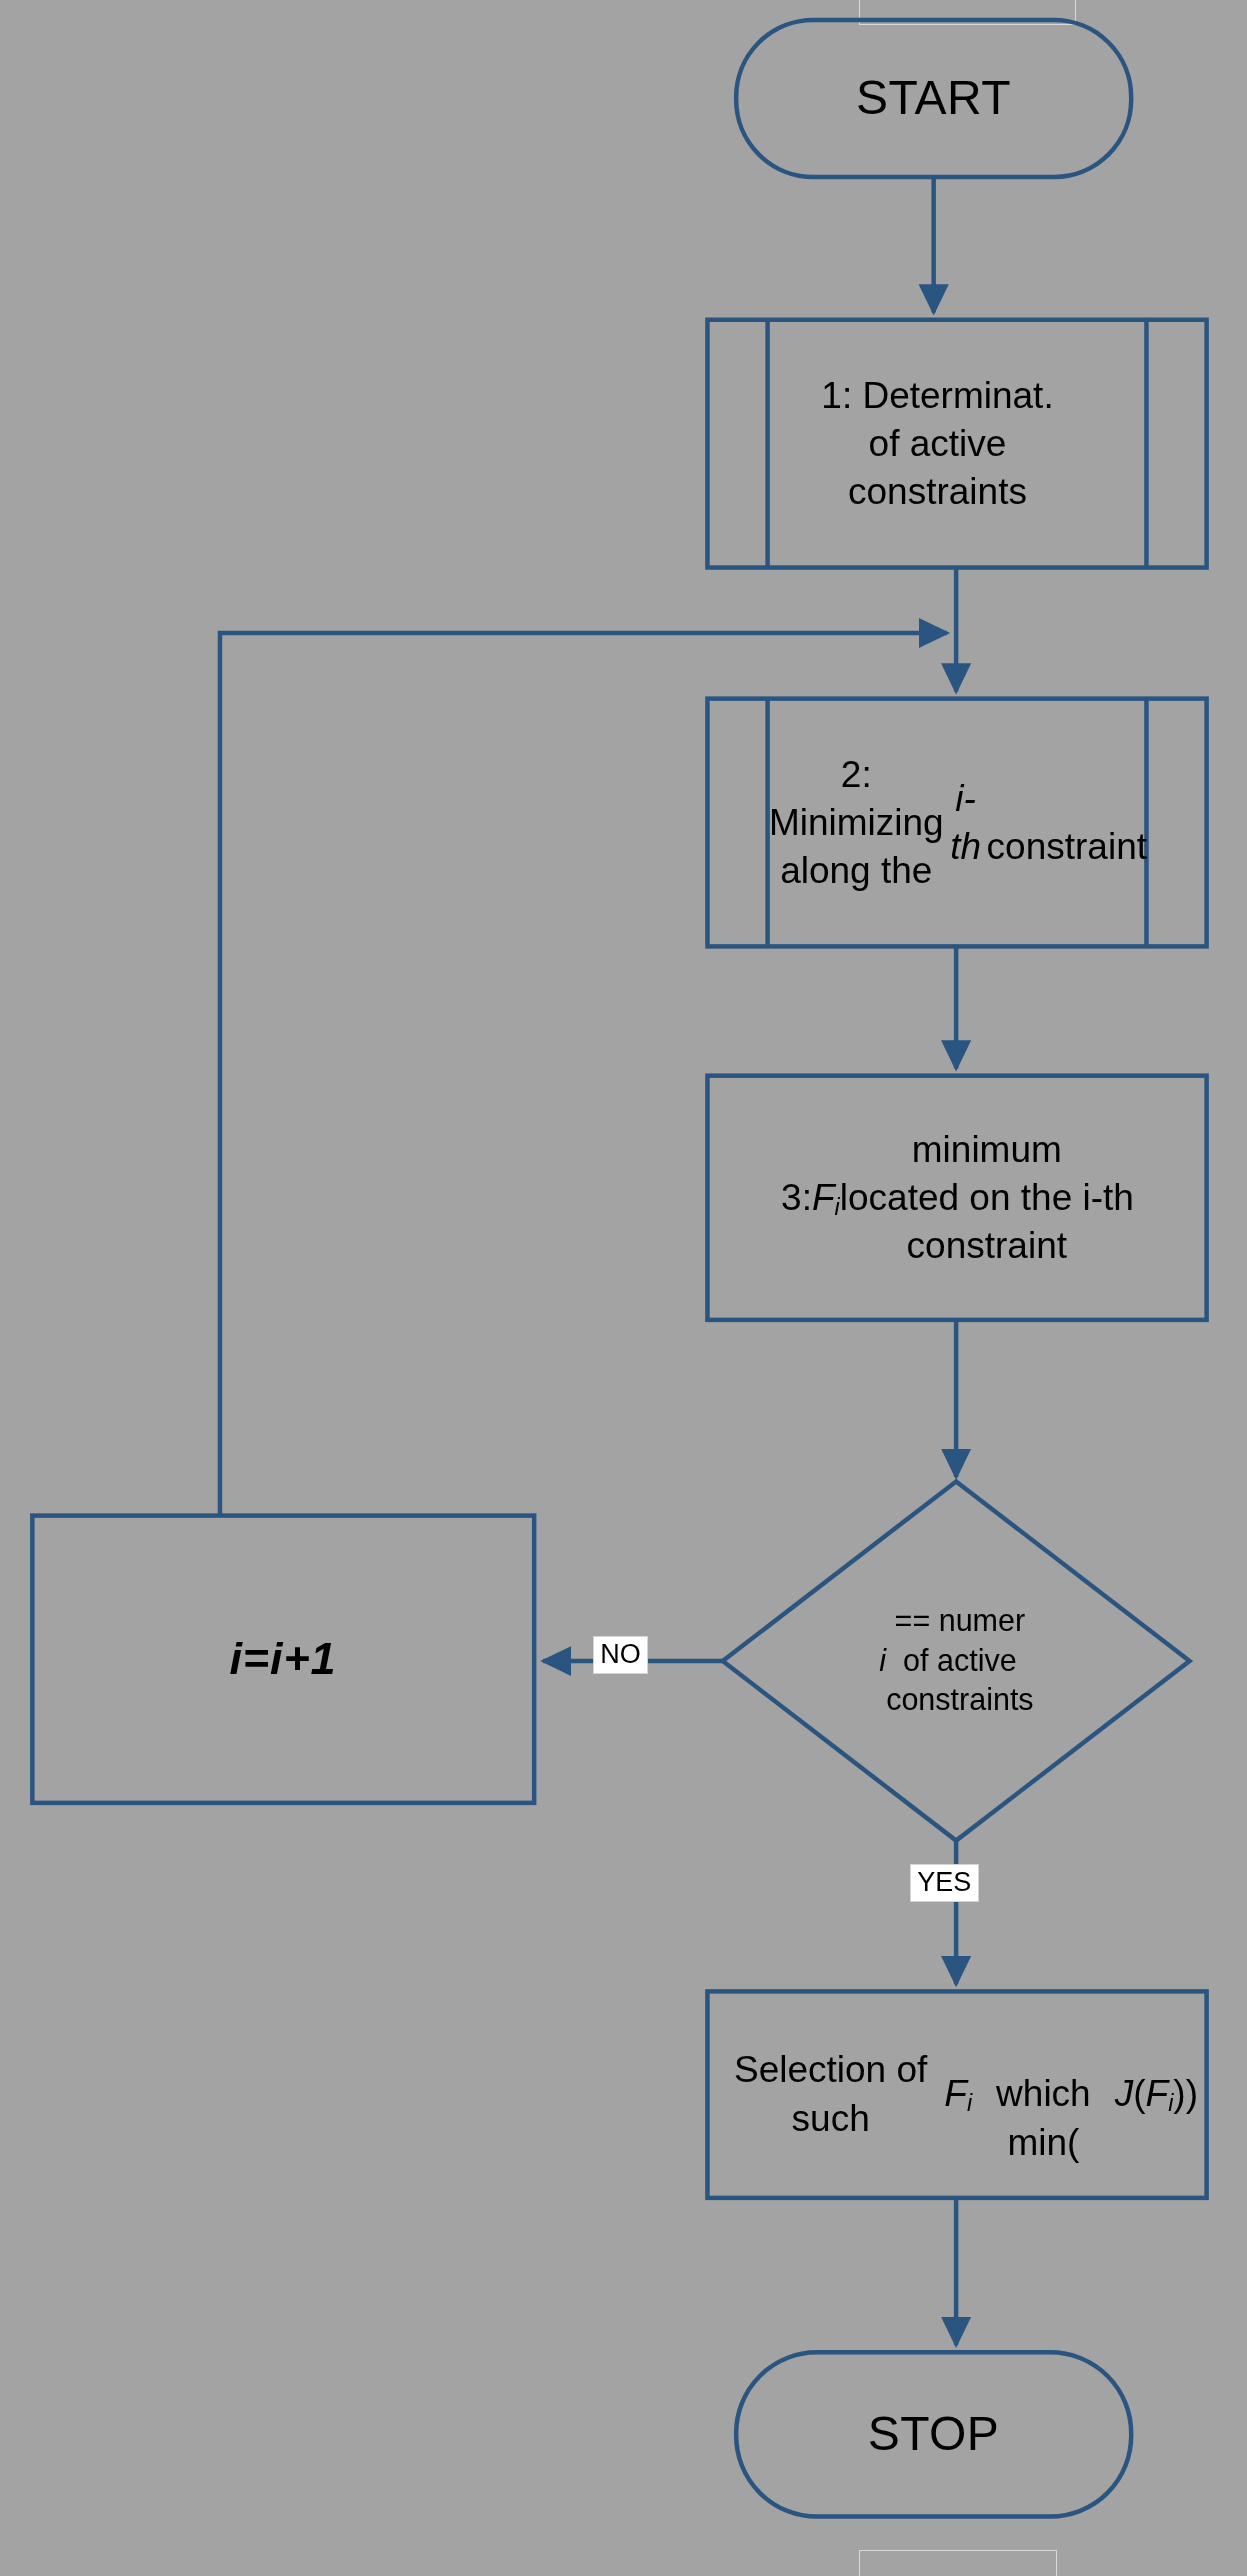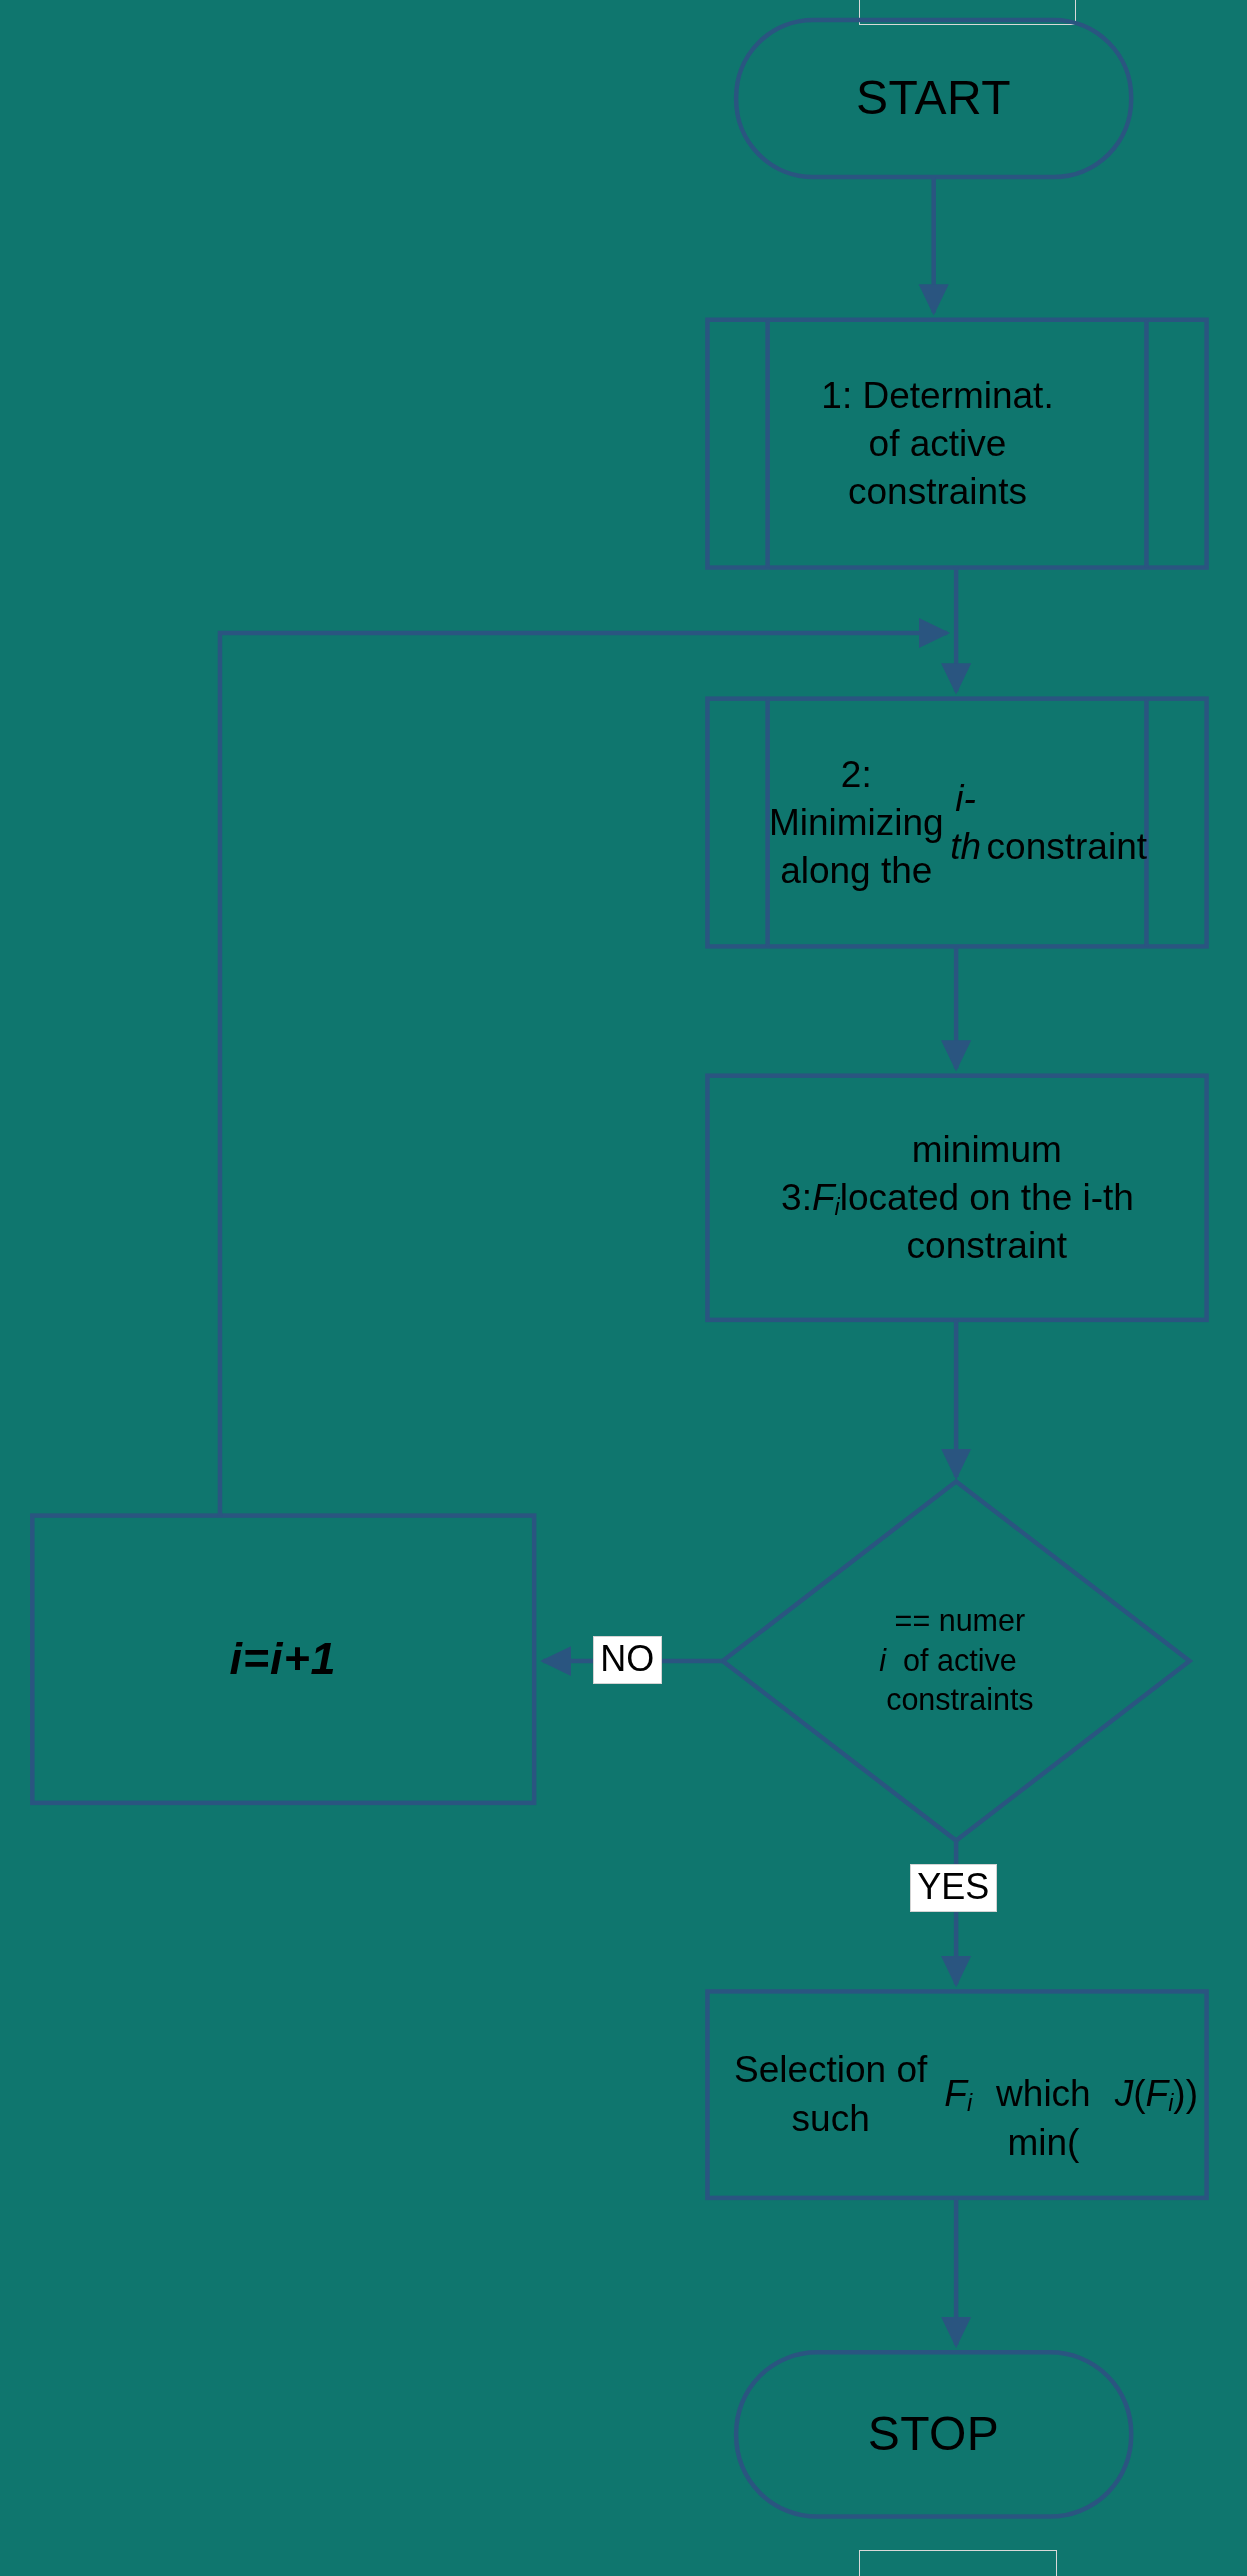--- a/index.html
+++ b/index.html
@@ -9,21 +9,21 @@
     background: #ffffff;
   }
   body {
     font-family: "Liberation Sans", sans-serif;
     -webkit-font-smoothing: antialiased;
   }
   #stage {
     position: relative;
     width: 1247px;
     height: 2576px;
-    background: #0f766e;
+    background: #a3a3a3;
     overflow: hidden;
   }
   svg.layer {
     position: absolute;
     left: 0;
     top: 0;
     width: 1247px;
     height: 2576px;
     overflow: visible;
   }
@@ -47,21 +47,21 @@
 
   .node-text i   { font-style: italic; }
   .node-text sub { font-size: 0.63em; vertical-align: -0.22em; font-style: italic; }
 
   
   .edge-label {
     position: absolute;
     background: #ffffff;
     border: 0.9px solid #d3d3d3;
     color: #000000;
-    font-size: 36px;
+    font-size: 27px;
     line-height: 1.12;
     padding: 1.8px 6.3px 3.6px 6.3px;
     text-align: right;
     white-space: nowrap;
   }
 
   
   .ghost-frame {
     position: absolute;
     border: 0.9px solid #d9d9d9;

